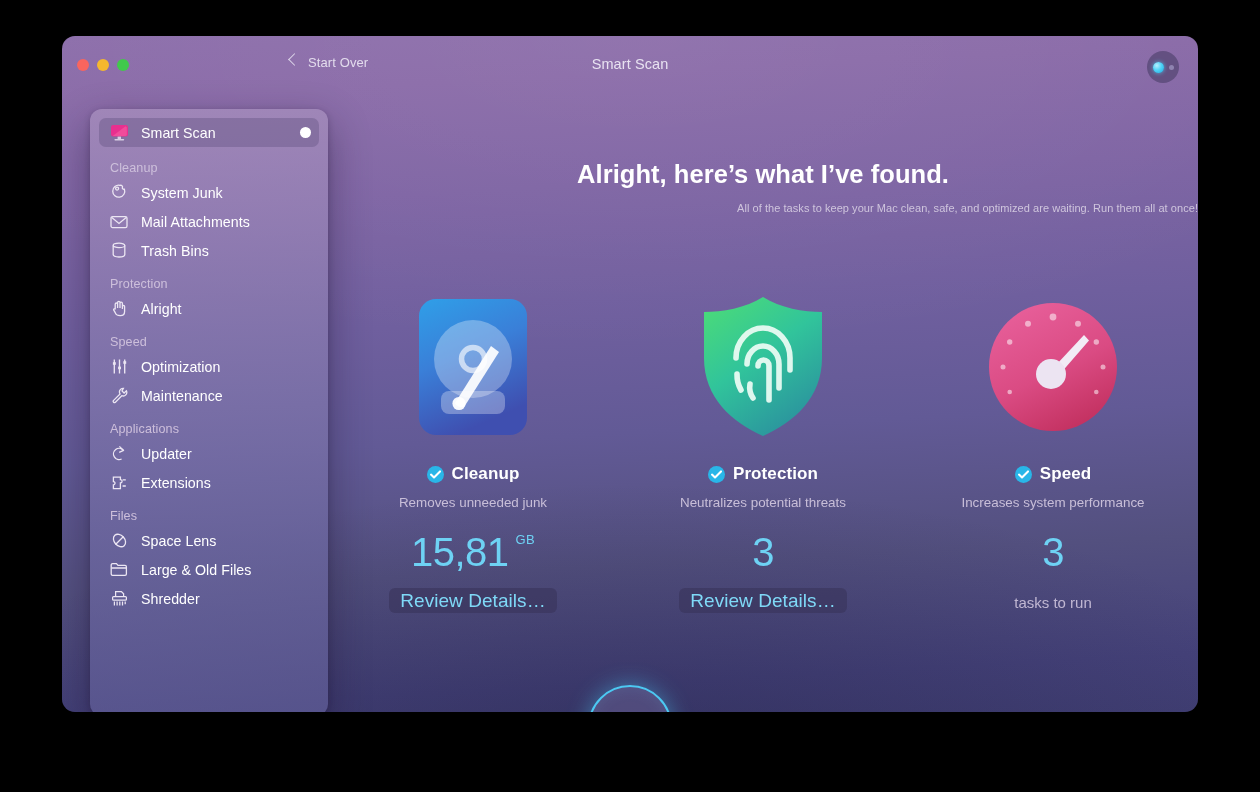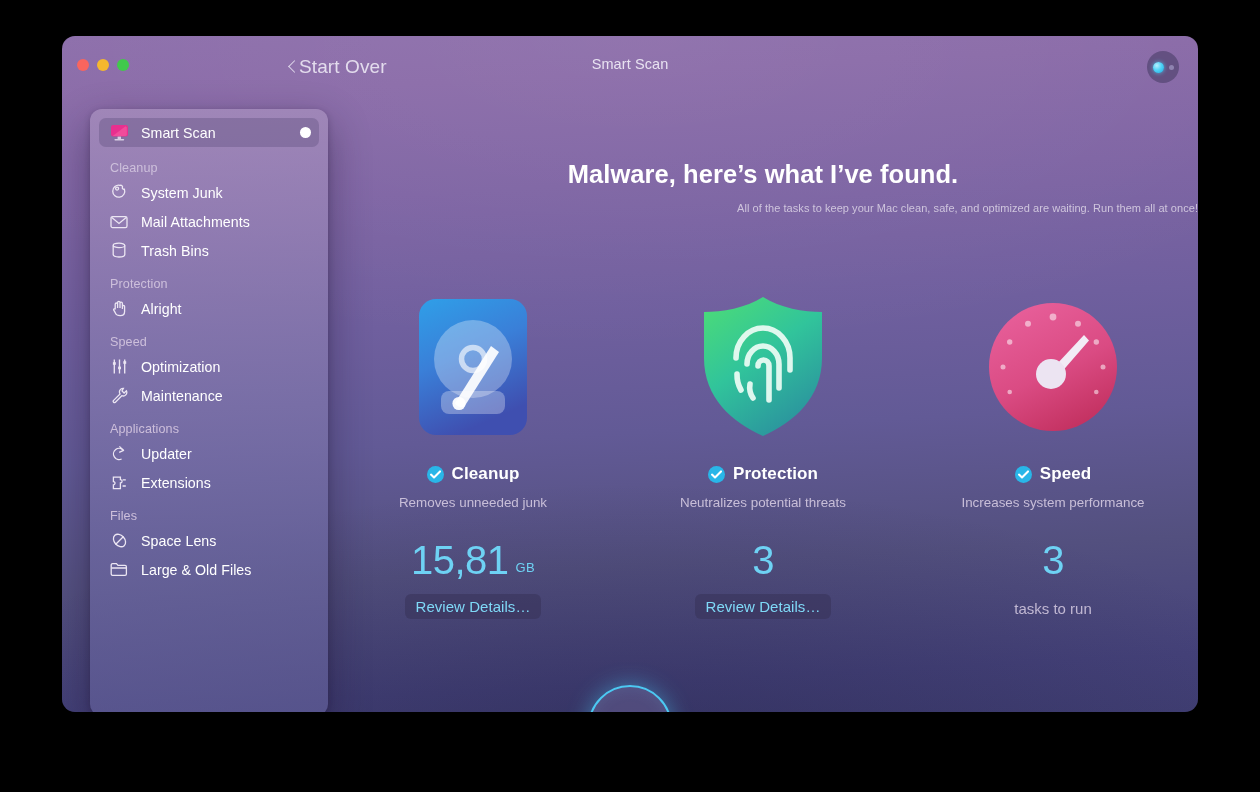--- a/index.html
+++ b/index.html
@@ -68,23 +68,23 @@
   }
   .light { width: 12px; height: 12px; border-radius: 50%; }
   .light.red    { background: #f9655e; }
   .light.yellow { background: #f5b82e; }
   .light.green  { background: #41c94b; }
 
   #startover {
     position: absolute;
     left: 228px; top: 19px;
     height: 24px;
-    display: flex; align-items: center; 
+    display: flex; align-items: flex-start; gap: 9px;
     color: #e3dced;
-    font-size: 19px;
+    font-size: 13px;
     letter-spacing: 0.1px;
     cursor: default;
   }
   #startover .chev {
     display: block;
     width: 9px; height: 9px;
     border-left: 1.9px solid #ddd5e9;
     border-bottom: 1.9px solid #ddd5e9;
     transform: rotate(45deg);
     margin-bottom: 1px;
@@ -238,23 +238,23 @@
   .card .cname {
     font-size: 17px; font-weight: bold; color: #ffffff;
     letter-spacing: 0.1px;
   }
   .card .desc {
     font-size: 13.4px; color: #c8bed8;
     margin-bottom: 22px;
     white-space: nowrap;
   }
   .card .bigWrap {
-    display: flex; align-items: flex-end; gap: 7px;
+    display: flex; align-items: flex-start; gap: 7px;
     height: 48px;
-    margin-bottom: 12px;
+    margin-bottom: 6px;
   }
   .card .big {
     font-size: 40px;
     color: #6ed2f4;
     line-height: 1;
     letter-spacing: -0.5px;
   }
   .card .unit {
     font-size: 13px;
     color: #6ed2f4;
@@ -262,21 +262,21 @@
     letter-spacing: 0.4px;
   }
   .reviewBtn {
     margin-top: 2px;
     height: 25px;
     padding: 0 11px;
     border: none;
     border-radius: 6px;
     background: rgba(56,52,90,0.60);
     color: #7fd9f7;
-    font-size: 15px;
+    font-size: 19px;
     font-family: "Liberation Sans", sans-serif;
     cursor: default;
     letter-spacing: 0.05px;
   }
   .tasksNote {
     margin-top: 8px;
     font-size: 15px;
     color: #c0b7d2;
   }
 
@@ -434,25 +434,35 @@
       </div>
       <div class="sb-row">
         <span class="ic">
           <svg width="18" height="15" viewBox="0 0 18 15" fill="none" stroke="#ece6f3" stroke-width="1.3">
             <path d="M1.2 3 a1.4 1.4 0 0 1 1.4 -1.4 L6.4 1.6 L8 3.4 L15 3.4 a1.4 1.4 0 0 1 1.4 1.4 L16.4 12 a1.4 1.4 0 0 1 -1.4 1.4 L2.6 13.4 A1.4 1.4 0 0 1 1.2 12 z"></path>
             <path d="M1.4 6 L16.3 6"></path>
           </svg>
         </span>
         <span class="lbl">Large &amp; Old Files</span>
       </div>
+      <div class="sb-row">
+        <span class="ic">
+          <svg width="17" height="17" viewBox="0 0 17 17" fill="none" stroke="#ece6f3" stroke-width="1.25">
+            <path d="M4.6 6.4 L4.6 1.6 L10.4 1.6 L12.6 3.8 L12.6 6.4"></path>
+            <rect x="1.6" y="6.6" width="13.8" height="3.6" rx="1"></rect>
+            <path d="M3.4 11.6 L3.4 15.4 M6.1 11.6 L6.1 15.4 M8.8 11.6 L8.8 15.4 M11.5 11.6 L11.5 15.4 M14.2 11.6 L14.2 14.2"></path>
+          </svg>
+        </span>
+        <span class="lbl">Shredder</span>
+      </div>
     </div>
 
     <div id="main">
 
-      <div id="heroTitle">Malware, here’s what I’ve found.</div>
+      <div id="heroTitle">Alright, here’s what I’ve found.</div>
       <div id="heroSub">All of the tasks to keep your Mac clean, safe, and optimized are waiting. Run them all at once!</div>
 
       <div id="cards">
 
         <div class="card">
           <div class="art">
             <svg width="108" height="136" viewBox="0 0 108 136">
               <defs>
                 <linearGradient id="hdg" x1="0" y1="0" x2="0.35" y2="1">
                   <stop offset="0%" stop-color="#2f9fe8"></stop>

